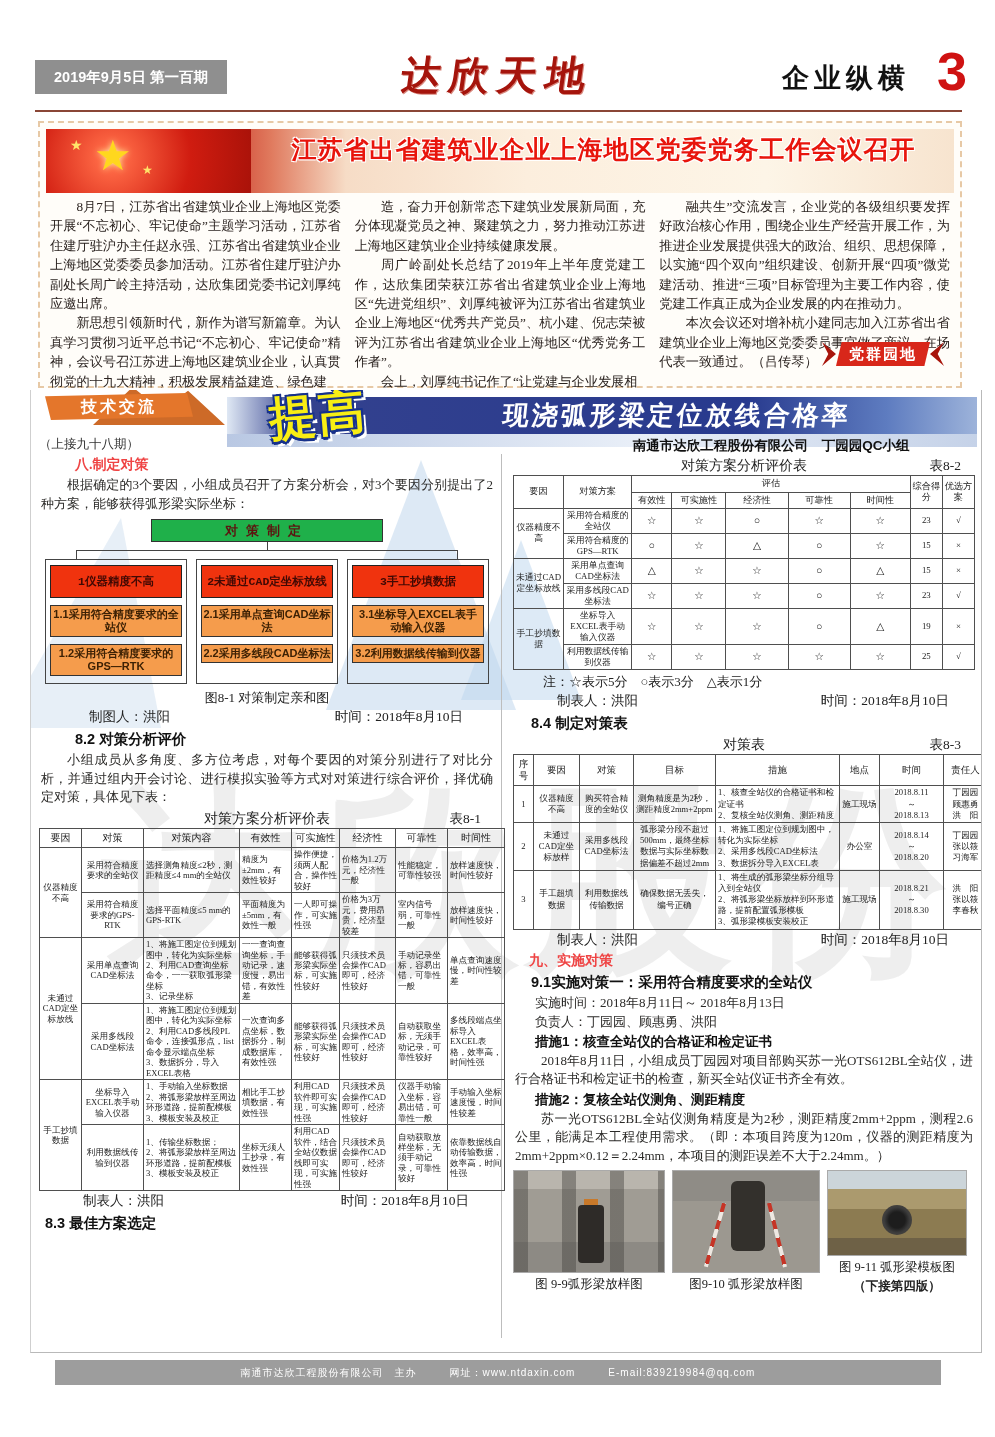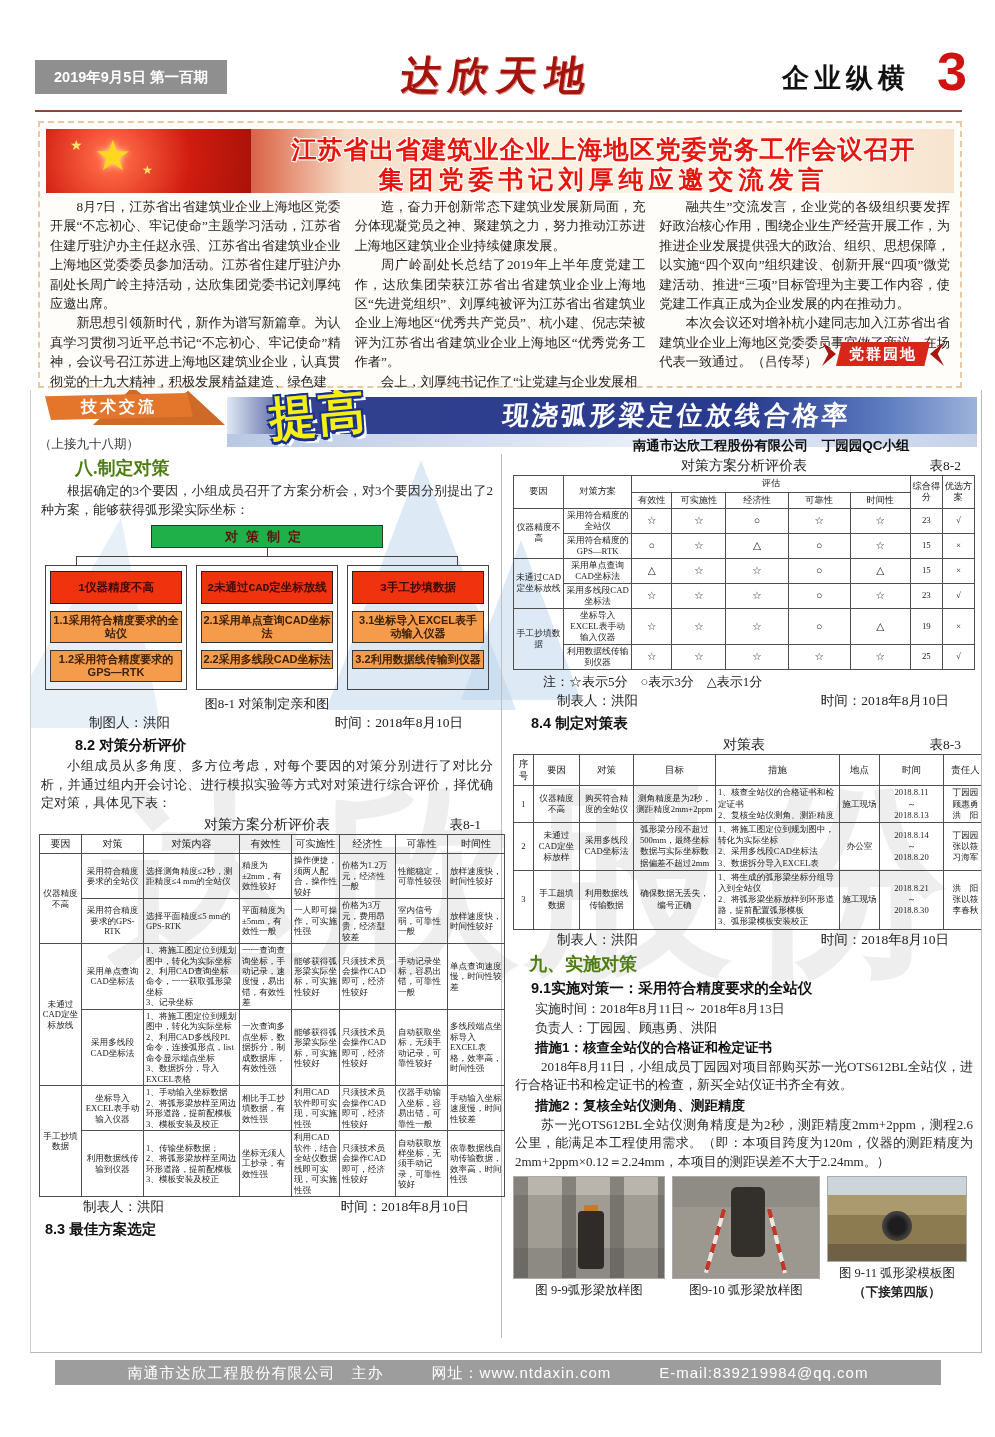--- a/index.html
+++ b/index.html
@@ -66,21 +66,21 @@
   .tigao { position:absolute; left:238px; top:-6px; z-index:3; font-size:47px; font-weight:900; color:#f8ee14;
     font-family:"Liberation Sans",sans-serif; transform:rotate(-5deg); letter-spacing:2px;
     text-shadow:2px 2px 0 #17328c,-2px 2px 0 #17328c,2px -2px 0 #17328c,-2px -2px 0 #17328c,0 3px 0 #17328c,4px 5px 0 #ffffff; }
   .byline { position:absolute; left:540px; top:47px; width:400px; z-index:2; text-align:center; font-weight:bold;
     font-size:13.5px; font-family:"Liberation Sans",sans-serif; color:#111; }
   .col-rule { position:absolute; left:470px; top:64px; height:884px; width:1px; background:#bdbdbd; z-index:1; }
 
   .col-left  { position:absolute; left:8px;  top:64px; width:456px; z-index:1; }
   .col-right { position:absolute; left:482px; top:64px; width:462px; z-index:1; }
 
-  .h-blue { color:#4d7c0f; font-weight:bold; font-size:18px; margin:2px 0 2px 36px; }
+  .h-blue { color:#ef4444; font-weight:bold; font-size:14px; margin:2px 0 2px 36px; }
   .h-bold { font-weight:bold; font-size:14.5px; font-family:"Liberation Sans",sans-serif; margin:3px 0 2px 36px; color:#111; }
   .col-right .h-blue { margin-left:16px; }
   .col-right .h-bold { margin-left:18px; }
   .para { font-size:13px; line-height:18.6px; text-align:justify; text-indent:2em; color:#2b2a28; margin:1px 2px; }
 
   
   .fig { margin:6px 6px 0; }
   .fig-root { width:232px; margin:0 auto; background:#1fb04a; border:1px solid #333; color:#5c1410;
     font-weight:bold; font-size:13px; text-align:center; line-height:21px; letter-spacing:8px; }
   .fig-conn { width:86%; margin:0 auto; height:9px; border-left:1px solid #444; border-right:1px solid #444; border-top:1px solid #444; margin-top:8px; position:relative; }
@@ -135,41 +135,40 @@
   .ph2 .pole.a { left:40px; transform:rotate(16deg); }
   .ph2 .pole.b { left:102px; transform:rotate(-14deg); }
   .ph3 { width:140px; height:86px; background:linear-gradient(180deg,#ccd5da 0 22%,#ab9a6e 22% 45%,#8c7b51 45% 80%,#6e6146 80% 100%); }
   .ph3::after { content:""; position:absolute; left:54px; top:34px; width:30px; height:30px; border-radius:50%;
     background:radial-gradient(circle,#1d1d1d 0 38%,#3c3c3c 60%,#585043 100%); }
   .ph-cap { font-size:12.5px; margin-top:3px; color:#222; }
   .continued-to { font-size:12.5px; font-weight:bold; text-align:center; margin-top:2px; color:#222; }
 
   
   .footer { position:absolute; left:55px; top:1360px; width:886px; height:25px; background:#9d9d9d; color:#fff;
-    font-family:"Liberation Sans",sans-serif; font-size:15px; line-height:25px; text-align:center; letter-spacing:1px; }
+    font-family:"Liberation Sans",sans-serif; font-size:10px; line-height:25px; text-align:center; letter-spacing:1px; }
 </style>
 </head>
 <body>
 
 <div class="hdr-date">2019年9月5日  第一百期</div>
 <div class="masthead">达欣天地</div>
 <div class="hdr-section">企业纵横</div>
 <div class="hdr-pagenum">3</div>
 <div class="hdr-rule"></div>
 
 <div class="article">
   <div class="art-banner">
     <div class="emblem">
       <span class="star-big">★</span>
       <span class="star-s1">★</span>
       <span class="star-s2">★</span>
     </div>
     <div class="art-title">
       <div class="t1">江苏省出省建筑业企业上海地区党委党务工作会议召开</div>
-      <div class="t2">集团党委书记刘厚纯应邀交流发言</div>
     </div>
   </div>
   <div class="art-cols">
     <div class="art-col">
       <p>8月7日，江苏省出省建筑业企业上海地区党委开展“不忘初心、牢记使命”主题学习活动，江苏省住建厅驻沪办主任赵永强、江苏省出省建筑业企业上海地区党委委员参加活动。江苏省住建厅驻沪办副处长周广岭主持活动，达欣集团党委书记刘厚纯应邀出席。</p>
       <p>新思想引领新时代，新作为谱写新篇章。为认真学习贯彻习近平总书记“不忘初心、牢记使命”精神，会议号召江苏进上海地区建筑业企业，认真贯彻党的十九大精神，积极发展精益建造、绿色建</p>
     </div>
     <div class="art-col">
       <p>造，奋力开创新常态下建筑业发展新局面，充分体现凝党员之神、聚建筑之力，努力推动江苏进上海地区建筑业企业持续健康发展。</p>
       <p>周广岭副处长总结了2019年上半年度党建工作，达欣集团荣获江苏省出省建筑业企业上海地区“先进党组织”、刘厚纯被评为江苏省出省建筑业企业上海地区“优秀共产党员”、杭小建、倪志荣被评为江苏省出省建筑业企业上海地区“优秀党务工作者”。</p>

